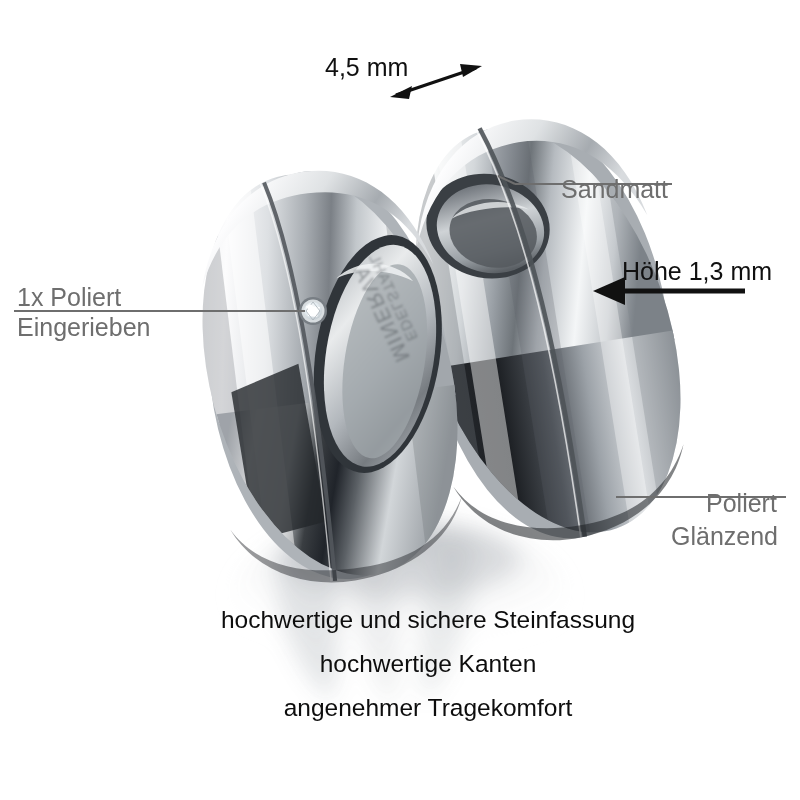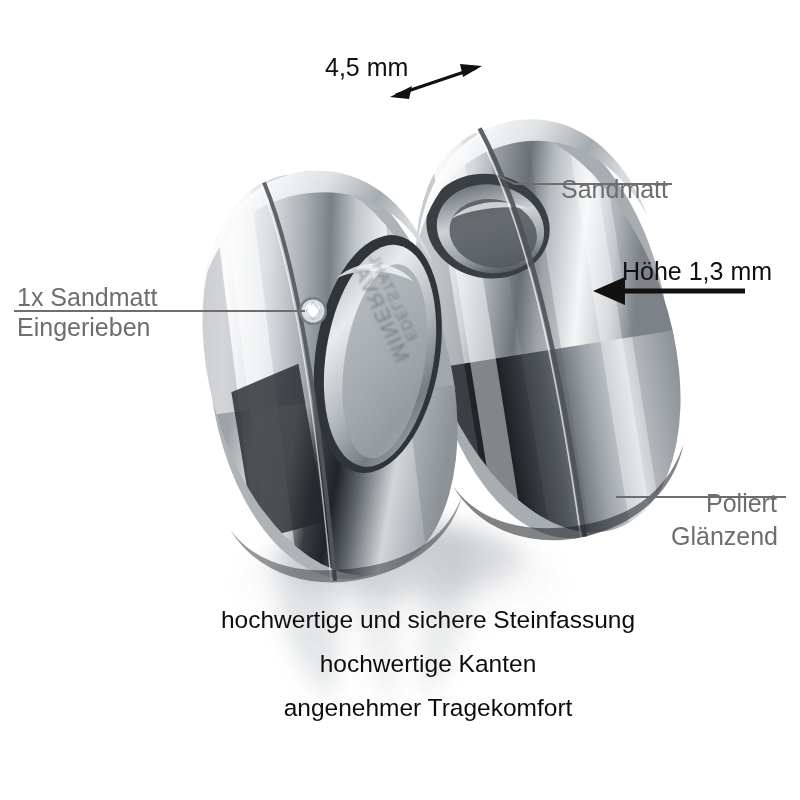--- a/index.html
+++ b/index.html
@@ -270,21 +270,21 @@
 
     <line x1="616" y1="497" x2="786" y2="497" stroke="#6e6e6e" stroke-width="2"></line>
   </svg>
 
   <div class="ann lbl-4-5mm">4,5 mm</div>
 
   <div class="ann ann-gray lbl-sandmatt">Sandmatt</div>
 
   <div class="ann ann-black lbl-hoehe">Höhe 1,3 mm</div>
 
-  <div class="ann ann-gray lbl-zirk1">1x Sandmatt</div>
+  <div class="ann ann-gray lbl-zirk1">1x Poliert</div>
   <div class="ann ann-gray lbl-zirk2">Eingerieben</div>
 
   <div class="ann ann-gray lbl-pol1">Poliert</div>
   <div class="ann ann-gray lbl-pol2">Glänzend</div>
 
   <div id="features">
       <div class="feat">hochwertige und sichere Steinfassung</div>
       <div class="feat">hochwertige Kanten</div>
       <div class="feat">angenehmer Tragekomfort</div>
     </div>

